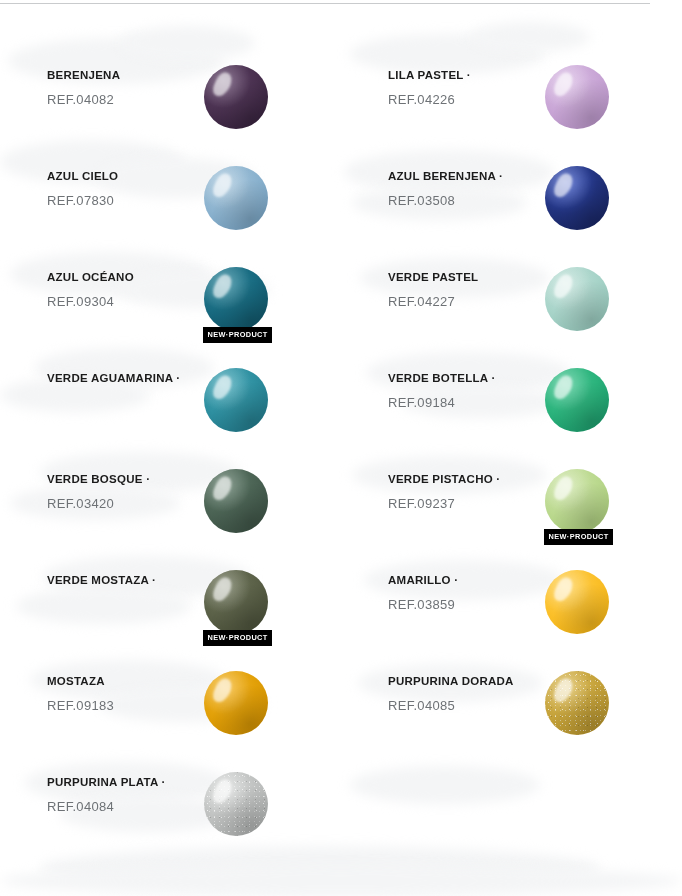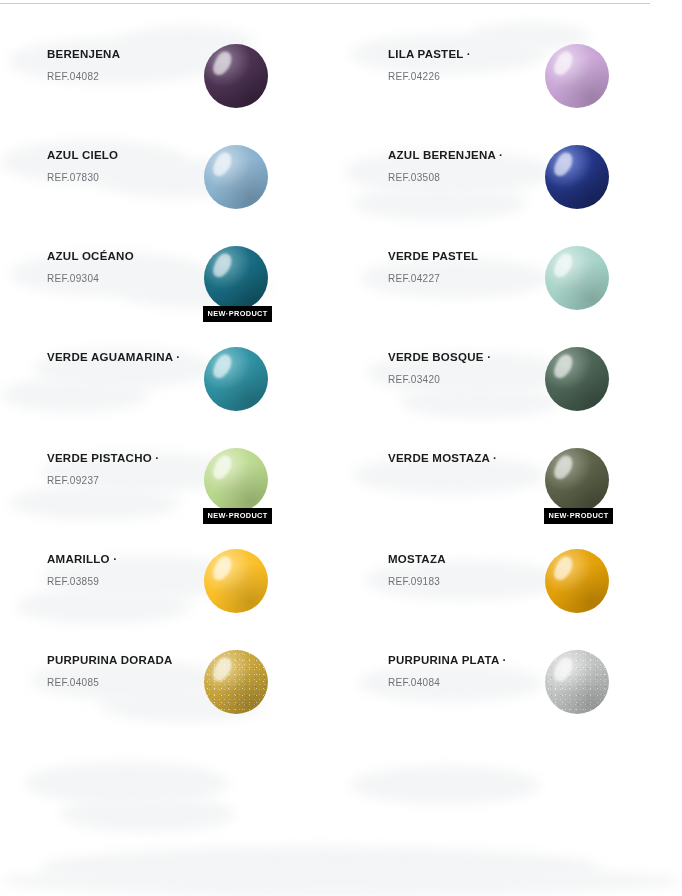--- a/index.html
+++ b/index.html
@@ -41,20 +41,21 @@
   }
 
   
   #catalog {
     position: relative;
     z-index: 1;
     padding: 38px 0 0 0;
     display: grid;
     grid-template-columns: 341px 341px;
     grid-auto-rows: 101px;
+    margin-top: 21px;
   }
 
   .product-cell {
     position: relative;
     padding-left: 47px;
     box-sizing: border-box;
   }
 
   .product-name {
     font-size: 11.5px;
@@ -63,21 +64,21 @@
     letter-spacing: 0.25px;
     margin: 0;
     padding-top: 10px;
     white-space: nowrap;
   }
   .name-dot {
     font-weight: bold;
     color: #1b1b1b;
   }
   .product-ref {
-    font-size: 10px;
+    font-size: 13px;
     color: #6e7276;
     letter-spacing: 0.3px;
     margin: 0;
     padding-top: 11px;
     white-space: nowrap;
   }
 
   
   .swatch-wrap {
     position: absolute;
@@ -243,20 +244,30 @@
     <div class="product-cell">
       <div class="product-name"><span>VERDE AGUAMARINA</span> <span class="name-dot">·</span></div>
       <div class="swatch-wrap">
         <div class="swatch" style="background: radial-gradient(circle at 34% 28%, rgb(70, 168, 184) 0%, rgb(46, 143, 160) 48%, rgb(30, 113, 130) 100%);">
           <div class="sheen"></div>
           <div class="gloss"></div>
         </div>
       </div>
     </div>
     <div class="product-cell">
+      <div class="product-name"><span>VERDE BOTELLA</span> <span class="name-dot">·</span></div>
+      <div class="product-ref">REF.09184</div>
+      <div class="swatch-wrap">
+        <div class="swatch" style="background: radial-gradient(circle at 34% 28%, rgb(70, 199, 147) 0%, rgb(43, 179, 124) 48%, rgb(21, 146, 101) 100%);">
+          <div class="sheen"></div>
+          <div class="gloss"></div>
+        </div>
+      </div>
+    </div>
+    <div class="product-cell">
       <div class="product-name"><span>VERDE BOSQUE</span> <span class="name-dot">·</span></div>
       <div class="product-ref">REF.03420</div>
       <div class="swatch-wrap">
         <div class="swatch" style="background: radial-gradient(circle at 34% 28%, rgb(94, 122, 104) 0%, rgb(75, 99, 84) 48%, rgb(54, 74, 62) 100%);">
           <div class="sheen"></div>
           <div class="gloss"></div>
         </div>
       </div>
     </div>
     <div class="product-cell">

